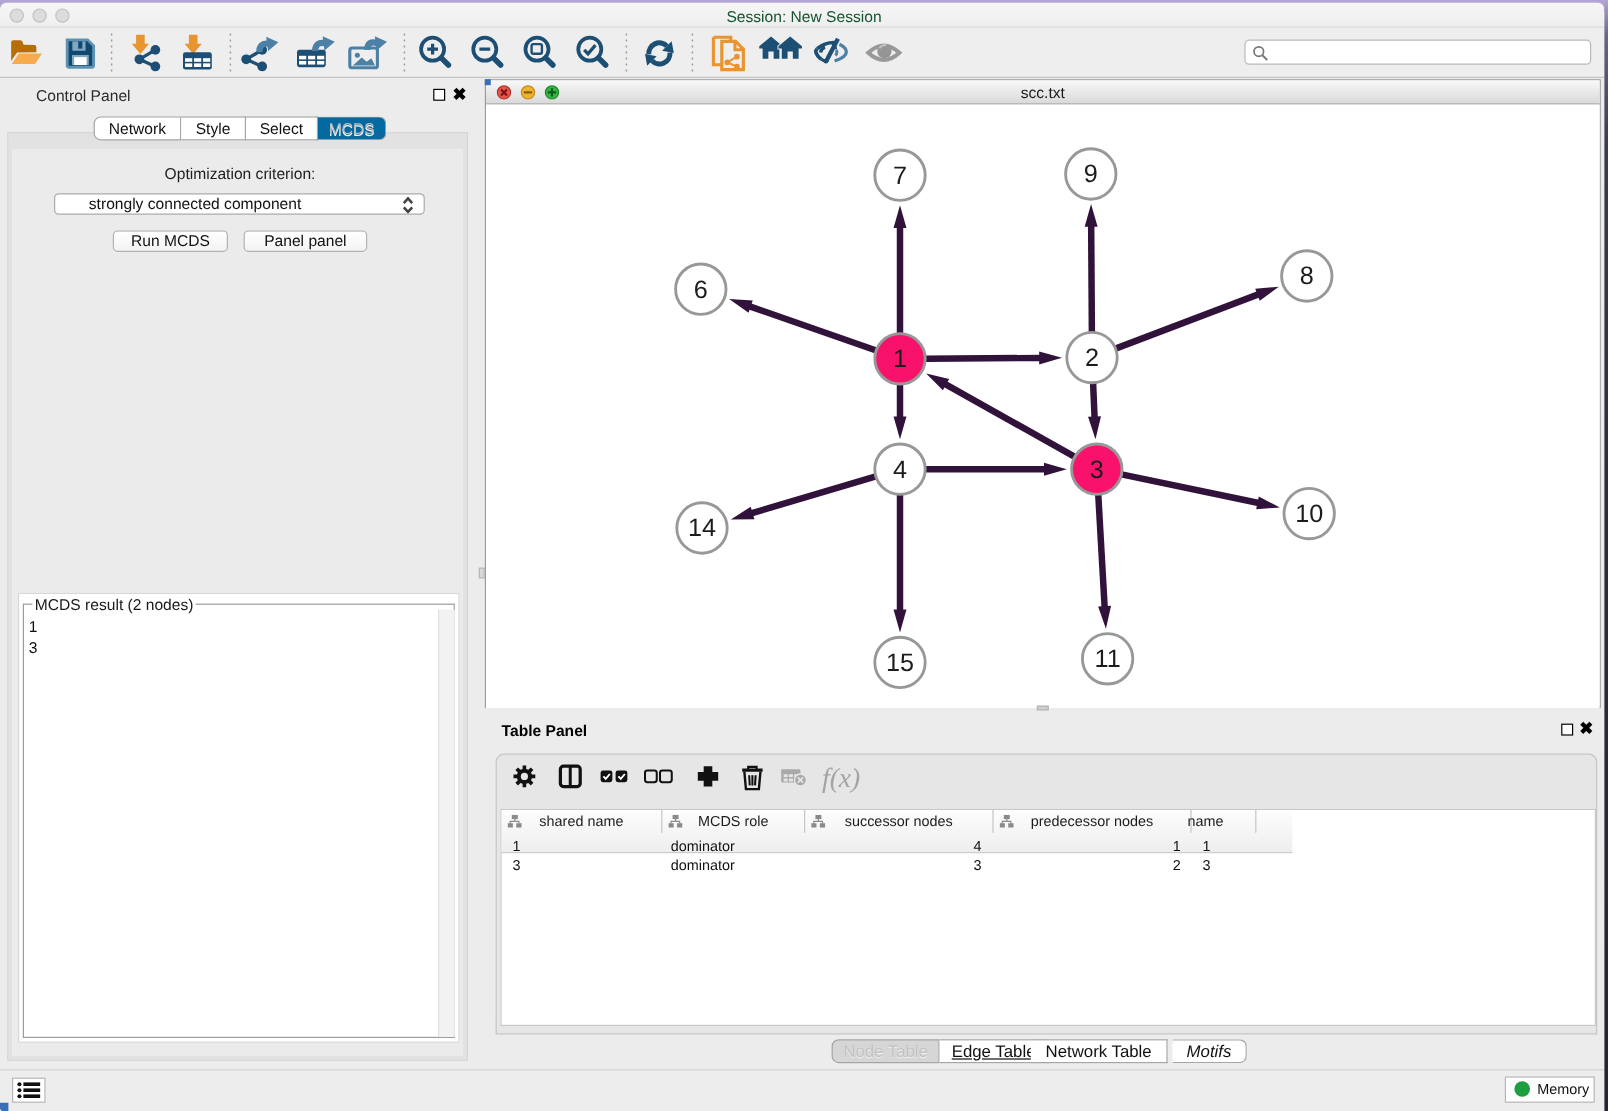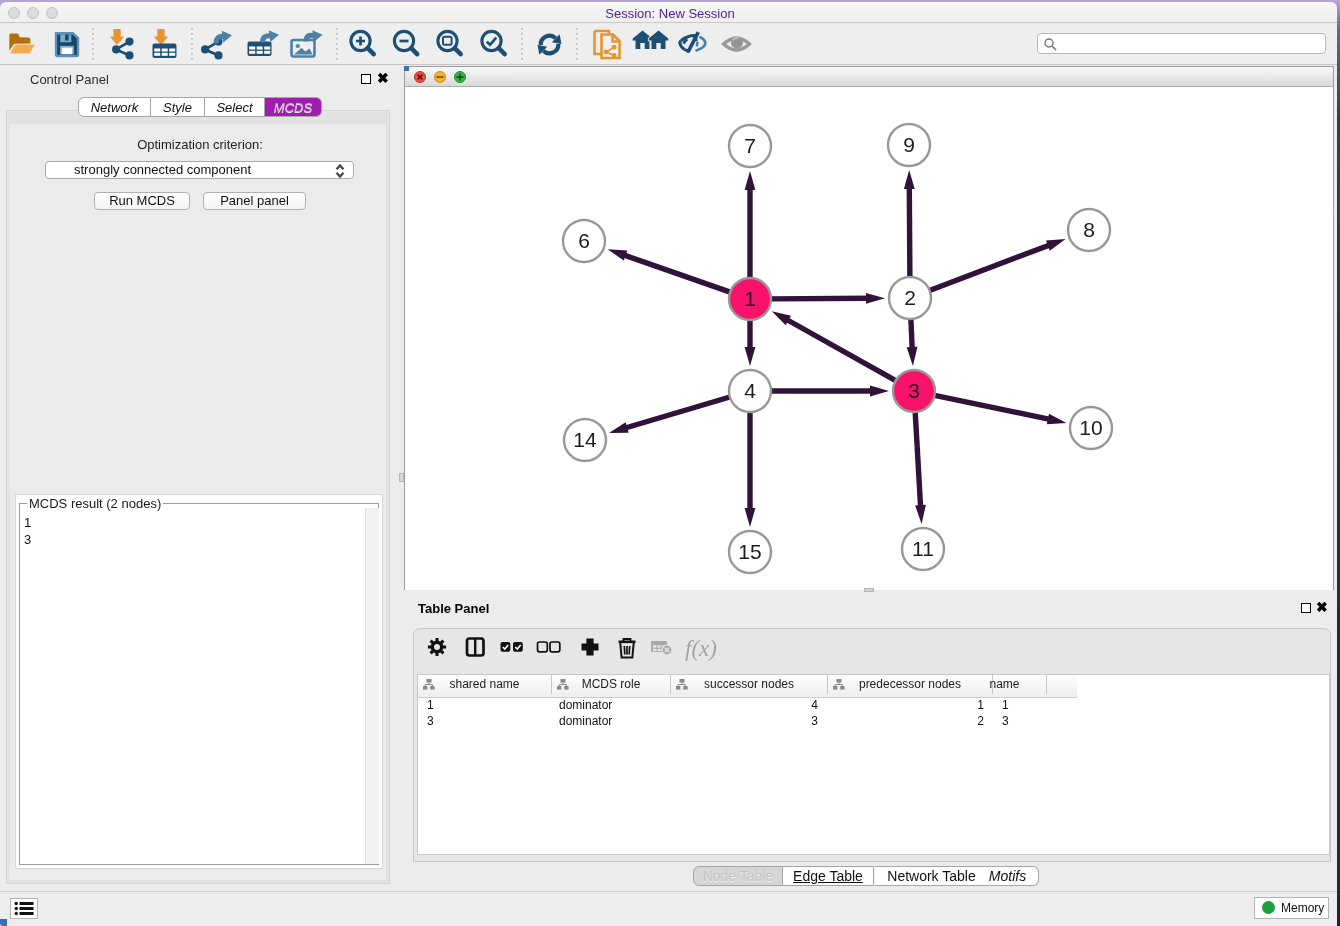--- a/index.html
+++ b/index.html
@@ -5,29 +5,29 @@
 * { margin:0; padding:0; box-sizing:border-box; }
 html,body { width:1340px; height:926px; overflow:hidden; }
 body { font-family:"Liberation Sans", sans-serif; background:#ececec; position:relative; }
 .abs { position:absolute; }
 
 #desktop-top { left:0; top:0; width:1340px; height:10px; background:#b4a4d4; }
 #desktop-right { right:0; top:0; width:3px; height:926px;
   background:linear-gradient(#b4a4d4 0, #6a6486 30px, #3c3a4e 120px, #2e2c3c 400px, #26242f 926px); }
 #titlebar { left:0; top:2px; width:1337px; height:21px; background:linear-gradient(#f6f6f6,#efefef); border-bottom:1px solid #c9c9c9; border-radius:6px 6px 0 0; }
 .tl { position:absolute; top:7px; width:12px; height:12px; border-radius:50%; background:#dcdcdc; border:1px solid #c2c2c2; }
-#title-text { left:0; top:6px; width:1340px; text-align:center; font-size:13px; color:#4c1d95; }
+#title-text { left:0; top:6px; width:1340px; text-align:center; font-size:13px; color:#14532d; }
 #toolbar { left:0; top:24px; width:1337px; height:41px; background:#eeeeee; border-bottom:1px solid #c4c4c4; }
 
 #cp { left:0; top:66px; width:392px; height:824px; background:#ececec; }
 #cp-title { left:30px; top:72px; font-size:13px; color:#2c2c2c; }
 #cp-sq { left:361px; top:74px; width:10px; height:10px; border:1.6px solid #000; background:#fff; }
 #cp-x { left:377px; top:70px; font-size:14px; font-weight:bold; color:#000; }
 #cp-tabs { left:78px; top:97px; width:244px; height:20px; }
-.ctab { position:absolute; top:0; height:20px; line-height:19px; text-align:center; font-size:13px; color:#111; background:#fff; border:1px solid #a6a6a6; border-left:none;font-style:italic; }
+.ctab { position:absolute; top:0; height:20px; line-height:19px; text-align:center; font-size:13px; color:#111; background:#fff; border:1px solid #a6a6a6; border-left:none; }
 #cp-body { left:6px; top:110px; width:384px; height:774px; background:#e2e2e2; border:1px solid #d6d6d6; }
 #cp-body2 { left:10px; top:124px; width:376px; height:756px; background:#ebebeb; }
 #opt-label { left:4px; top:137px; width:392px; text-align:center; font-size:13px; color:#1e1e1e; }
 #combo { left:45px; top:161px; width:309px; height:18px; background:#fff; border:1px solid #aaaaaa; border-radius:4px; font-size:13px; line-height:16px; color:#111; padding-left:28px; }
 #btn-run { left:94px; top:192px; width:96px; height:18px; }
 #btn-close { left:203px; top:192px; width:103px; height:18px; }
 .mbtn { background:linear-gradient(#ffffff,#f3f3f3); border:1px solid #b2b2b2; border-radius:4px; font-size:13px; color:#111; text-align:center; line-height:16px; }
 #result-panel { left:15px; top:494px; width:368px; height:375px; background:#fff; border:1px solid #d8d8d8; }
 #result-border { position:absolute; left:3px; top:8px; right:3px; bottom:3px; border:1px solid #9d9d9d; }
 #result-title { position:absolute; left:11px; top:1px; background:#fff; padding:0 2px; font-size:13px; color:#1a1a1a; }
@@ -39,21 +39,21 @@
 #net-title { position:absolute; left:0; top:3px; width:100%; text-align:center; font-size:13px; color:#1c1c1c; }
 .tfl { position:absolute; top:4px; width:12px; height:12px; border-radius:50%; }
 #net-canvas { position:absolute; left:0; top:21px; width:928px; height:502px; background:#fff; }
 
 #tp { left:404px; top:590px; width:933px; height:300px; background:#ececec; }
 #tp-title { left:418px; top:601px; font-size:13px; color:#000000;font-weight:bold; }
 #tp-sq { left:1301px; top:603px; width:10px; height:10px; border:1.6px solid #000; background:#fff; }
 #tp-x { left:1316px; top:599px; font-size:14px; font-weight:bold; color:#000; }
 #tp-box { left:413px; top:628px; width:918px; height:234px; background:#e6e6e6; border:1px solid #c6c6c6; border-radius:7px 7px 0 0; }
 #tp-table { left:417px; top:674px; width:913px; height:181px; background:#fff; border:1px solid #c9c9c9; }
-#tp-header { position:absolute; left:0; top:0; height:23px; width:659px; background:linear-gradient(#fdfdfd,#eeeeee); border-bottom:1px solid #cccccc; font-size:12px; color:#1c1c1c; }
+#tp-header { position:absolute; left:0; top:0; height:36px; width:659px; background:linear-gradient(#fdfdfd,#eeeeee); border-bottom:1px solid #cccccc; font-size:12px; color:#1c1c1c; }
 .hcell { position:absolute; top:0; height:19px; border-right:1px solid #c6c6c6; text-align:center; line-height:19px; }
 .trow { position:absolute; font-size:12px; color:#111; height:16px; line-height:16px; }
 
 #bot-tabs { left:693px; top:866px; height:20px; }
 .btab { position:absolute; top:0; height:20px; line-height:19px; font-size:14px; text-align:center; background:#fff; border:1px solid #a6a6a6; border-left:none; color:#111; }
 
 #statusbar { left:0; top:891px; width:1337px; height:35px; background:#ededed; border-top:1px solid #d2d2d2; }
 #list-btn { left:10px; top:898px; width:28px; height:21px; background:#fff; border:1px solid #b5b5b5; }
 #mem-btn { left:1254px; top:897px; width:75px; height:22px; background:#fdfdfd; border:1px solid #b5b5b5; font-size:12px; color:#111; }
 </style>
@@ -191,21 +191,21 @@
 <div class="abs" id="cp"></div>
 <div class="abs" id="cp-title">Control Panel</div>
 <div class="abs" id="cp-sq"></div>
 <div class="abs" id="cp-x">✖</div>
 <div class="abs" id="cp-body"></div>
 <div class="abs" id="cp-body2"></div>
 <div class="abs" id="cp-tabs">
   <div class="ctab" style="left:0;width:73px;border-left:1px solid #a6a6a6;border-radius:6px 0 0 6px;">Network</div>
   <div class="ctab" style="left:73px;width:54px;">Style</div>
   <div class="ctab" style="left:127px;width:60px;">Select</div>
-  <div class="ctab" style="left:187px;width:57px;background:#a21caf;color:#bdbdbd;text-shadow:0 1px 0 #f4f4f4;border-radius:0 6px 6px 0;">MCDS</div>
+  <div class="ctab" style="left:187px;width:57px;background:#0369a1;color:#bdbdbd;text-shadow:0 1px 0 #f4f4f4;border-radius:0 6px 6px 0;">MCDS</div>
 </div>
 <div class="abs" id="opt-label">Optimization criterion:</div>
 <div class="abs" id="combo">strongly connected component
   <svg style="position:absolute;right:8px;top:2px;" width="10" height="14" viewBox="0 0 10 14">
       <path d="M1.5 5.2 L5 1.4 L8.5 5.2" fill="none" stroke="#444" stroke-width="2.2"></path>
       <path d="M1.5 8.8 L5 12.6 L8.5 8.8" fill="none" stroke="#444" stroke-width="2.2"></path>
     </svg>
 </div>
 <div class="abs mbtn" id="btn-run">Run MCDS</div>
 <div class="abs mbtn" id="btn-close">Panel panel</div>
@@ -219,20 +219,21 @@
 <div class="abs" id="net-win">
   <div id="net-titlebar"></div>
   <div class="tfl" style="left:9px;background:#e4564c;border:1px solid #b8342c;"></div>
   <div class="tfl" style="left:29px;background:#f0b42c;border:1px solid #c08c1e;"></div>
   <div class="tfl" style="left:49px;background:#34b446;border:1px solid #1f8c2e;"></div>
   <svg width="70" height="20" viewBox="0 0 70 20" style="position:absolute;left:0;top:0;">
   <path d="M12.5 7.5 L17.5 12.5 M17.5 7.5 L12.5 12.5" stroke="#7e1410" stroke-width="1.8"></path>
   <path d="M31.5 10 L38.5 10" stroke="#8a5c08" stroke-width="1.8"></path>
   <path d="M51.5 10 L58.5 10 M55 6.5 L55 13.5" stroke="#0e5c18" stroke-width="1.8"></path>
   </svg>
+  <div id="net-title">scc.txt</div>
   <div id="net-canvas">
   <svg width="928" height="502" viewBox="0 0 928 502">
 <g stroke="#31123a" stroke-width="5.4" fill="none">
 <line x1="345.0" y1="190.0" x2="345.0" y2="100.0"></line>
 <line x1="325.2" y1="204.1" x2="218.6" y2="166.9"></line>
 <line x1="366.0" y1="210.9" x2="463.0" y2="210.3"></line>
 <line x1="345.0" y1="232.0" x2="345.0" y2="261.0"></line>
 <line x1="504.9" y1="189.0" x2="504.3" y2="99.0"></line>
 <line x1="524.6" y1="202.5" x2="644.7" y2="156.9"></line>
 <line x1="505.9" y1="231.0" x2="507.2" y2="261.0"></line>
@@ -373,21 +374,21 @@
   <div class="trow" style="left:584px;top:22px;">1</div>
   <div class="trow" style="left:9px;top:38px;">3</div>
   <div class="trow" style="left:141px;top:38px;">dominator</div>
   <div class="trow" style="left:253px;top:38px;width:147px;text-align:right;">3</div>
   <div class="trow" style="left:410px;top:38px;width:156px;text-align:right;">2</div>
   <div class="trow" style="left:584px;top:38px;">3</div>
 </div>
 <div class="abs" id="bot-tabs">
   <div class="btab" style="left:0;width:90px;border-left:1px solid #a6a6a6;border-radius:6px 0 0 6px;background:#d6d6d6;color:#c2c2c2;text-shadow:0 1px 0 #f2f2f2;">Node Table</div>
   <div class="btab" style="left:90px;width:91px;text-decoration:underline;">Edge Table</div>
-  <div class="btab" style="left:182px;width:114px;">Network Table</div>
+  <div class="btab" style="left:166px;width:114px;">Network Table</div>
   <div class="btab" style="left:284px;width:62px;border-radius:0 6px 6px 0;font-style:italic;">Motifs</div>
 </div>
 
 <div class="abs" id="statusbar"></div>
 <div class="abs" id="list-btn"></div>
 <div class="abs" id="mem-btn"></div>
 <div class="abs" id="desktop-right"></div>
 
 <div class="abs" style="left:1037px;top:33px;width:289px;height:21px;background:#fff;border:1px solid #b9b9b9;border-radius:4px;">
 <svg width="13" height="13" viewBox="0 0 13 13" style="position:absolute;left:6px;top:4px;">

